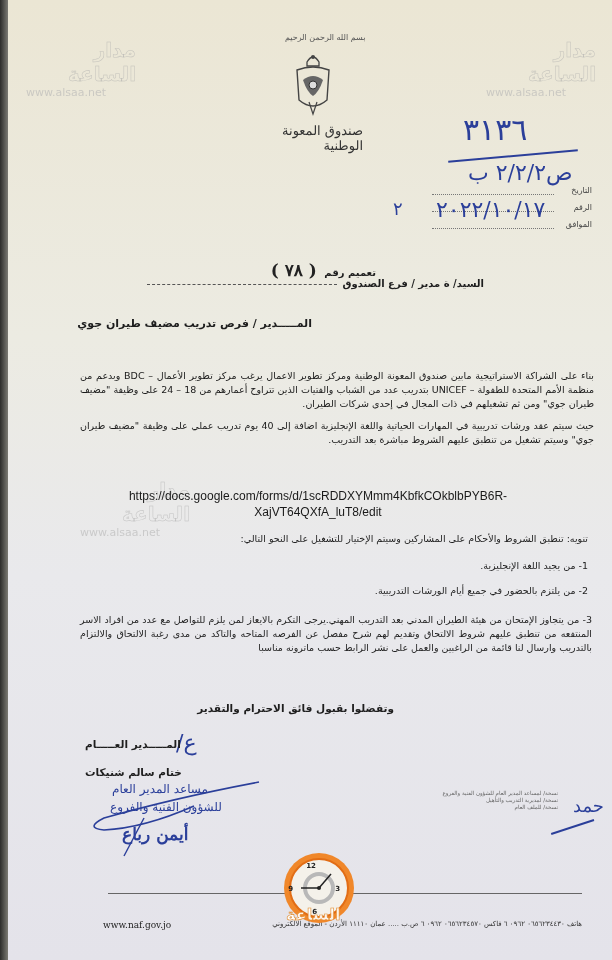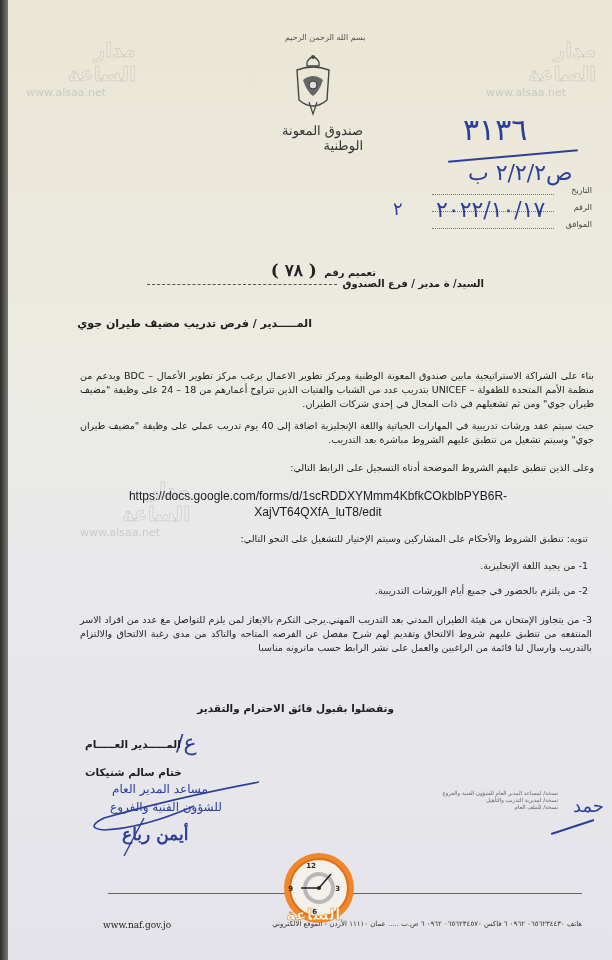--- a/index.html
+++ b/index.html
@@ -127,21 +127,20 @@
 
   <div class="addressee">
     <span>السيد/ ة مدير / فرع الصندوق</span>
     <span class="dash"></span>
   </div>
 
   <div class="subject">المـــــدير / فرص تدريب مضيف طيران جوي</div>
 
   <div class="para p1">بناء على الشراكة الاستراتيجية مابين صندوق المعونة الوطنية ومركز تطوير الاعمال يرغب مركز تطوير الأعمال – BDC وبدعم من منظمة الأمم المتحدة للطفولة – UNICEF بتدريب عدد من الشباب والفتيات الذين تتراوح أعمارهم من 18 – 24 على وظيفة "مضيف طيران جوي" ومن ثم تشغيلهم في ذات المجال في إحدى شركات الطيران.</div>
   <div class="para p2">حيث سيتم عقد ورشات تدريبية في المهارات الحياتية واللغة الإنجليزية اضافة إلى 40 يوم تدريب عملي على وظيفة "مضيف طيران جوي" وسيتم تشغيل من تنطبق عليهم الشروط مباشرة بعد التدريب.</div>
-  <div class="para p3">وعلى الذين تنطبق عليهم الشروط الموضحة أدناه التسجيل على الرابط التالي:</div>
 
   <div class="url-block">
     <div>https://docs.google.com/forms/d/1scRDDXYMmm4KbfkCOkblbPYB6R-</div>
     <div>XajVT64QXfA_luT8/edit</div>
   </div>
 
   <div class="note">تنويه: تنطبق الشروط والأحكام على المشاركين وسيتم الإختيار للتشغيل على النحو التالي:</div>
   <div class="cond c1">1- من يجيد اللغة الإنجليزية.</div>
   <div class="cond c2">2- من يلتزم بالحضور في جميع أيام الورشات التدريبية.</div>
   <div class="cond c3">3- من يتجاوز الإمتحان من هيئة الطيران المدني بعد التدريب المهني.يرجى التكرم بالايعاز لمن يلزم للتواصل مع عدد من افراد الاسر المنتفعه من تنطبق عليهم شروط الالتحاق وتقديم لهم شرح مفصل عن الفرصه المتاحه والتاكد من مدى رغبة الالتحاق والالتزام بالتدريب وارسال لنا قائمة من الراغبين والعمل على نشر الرابط حسب ماترونه مناسبا</div>

